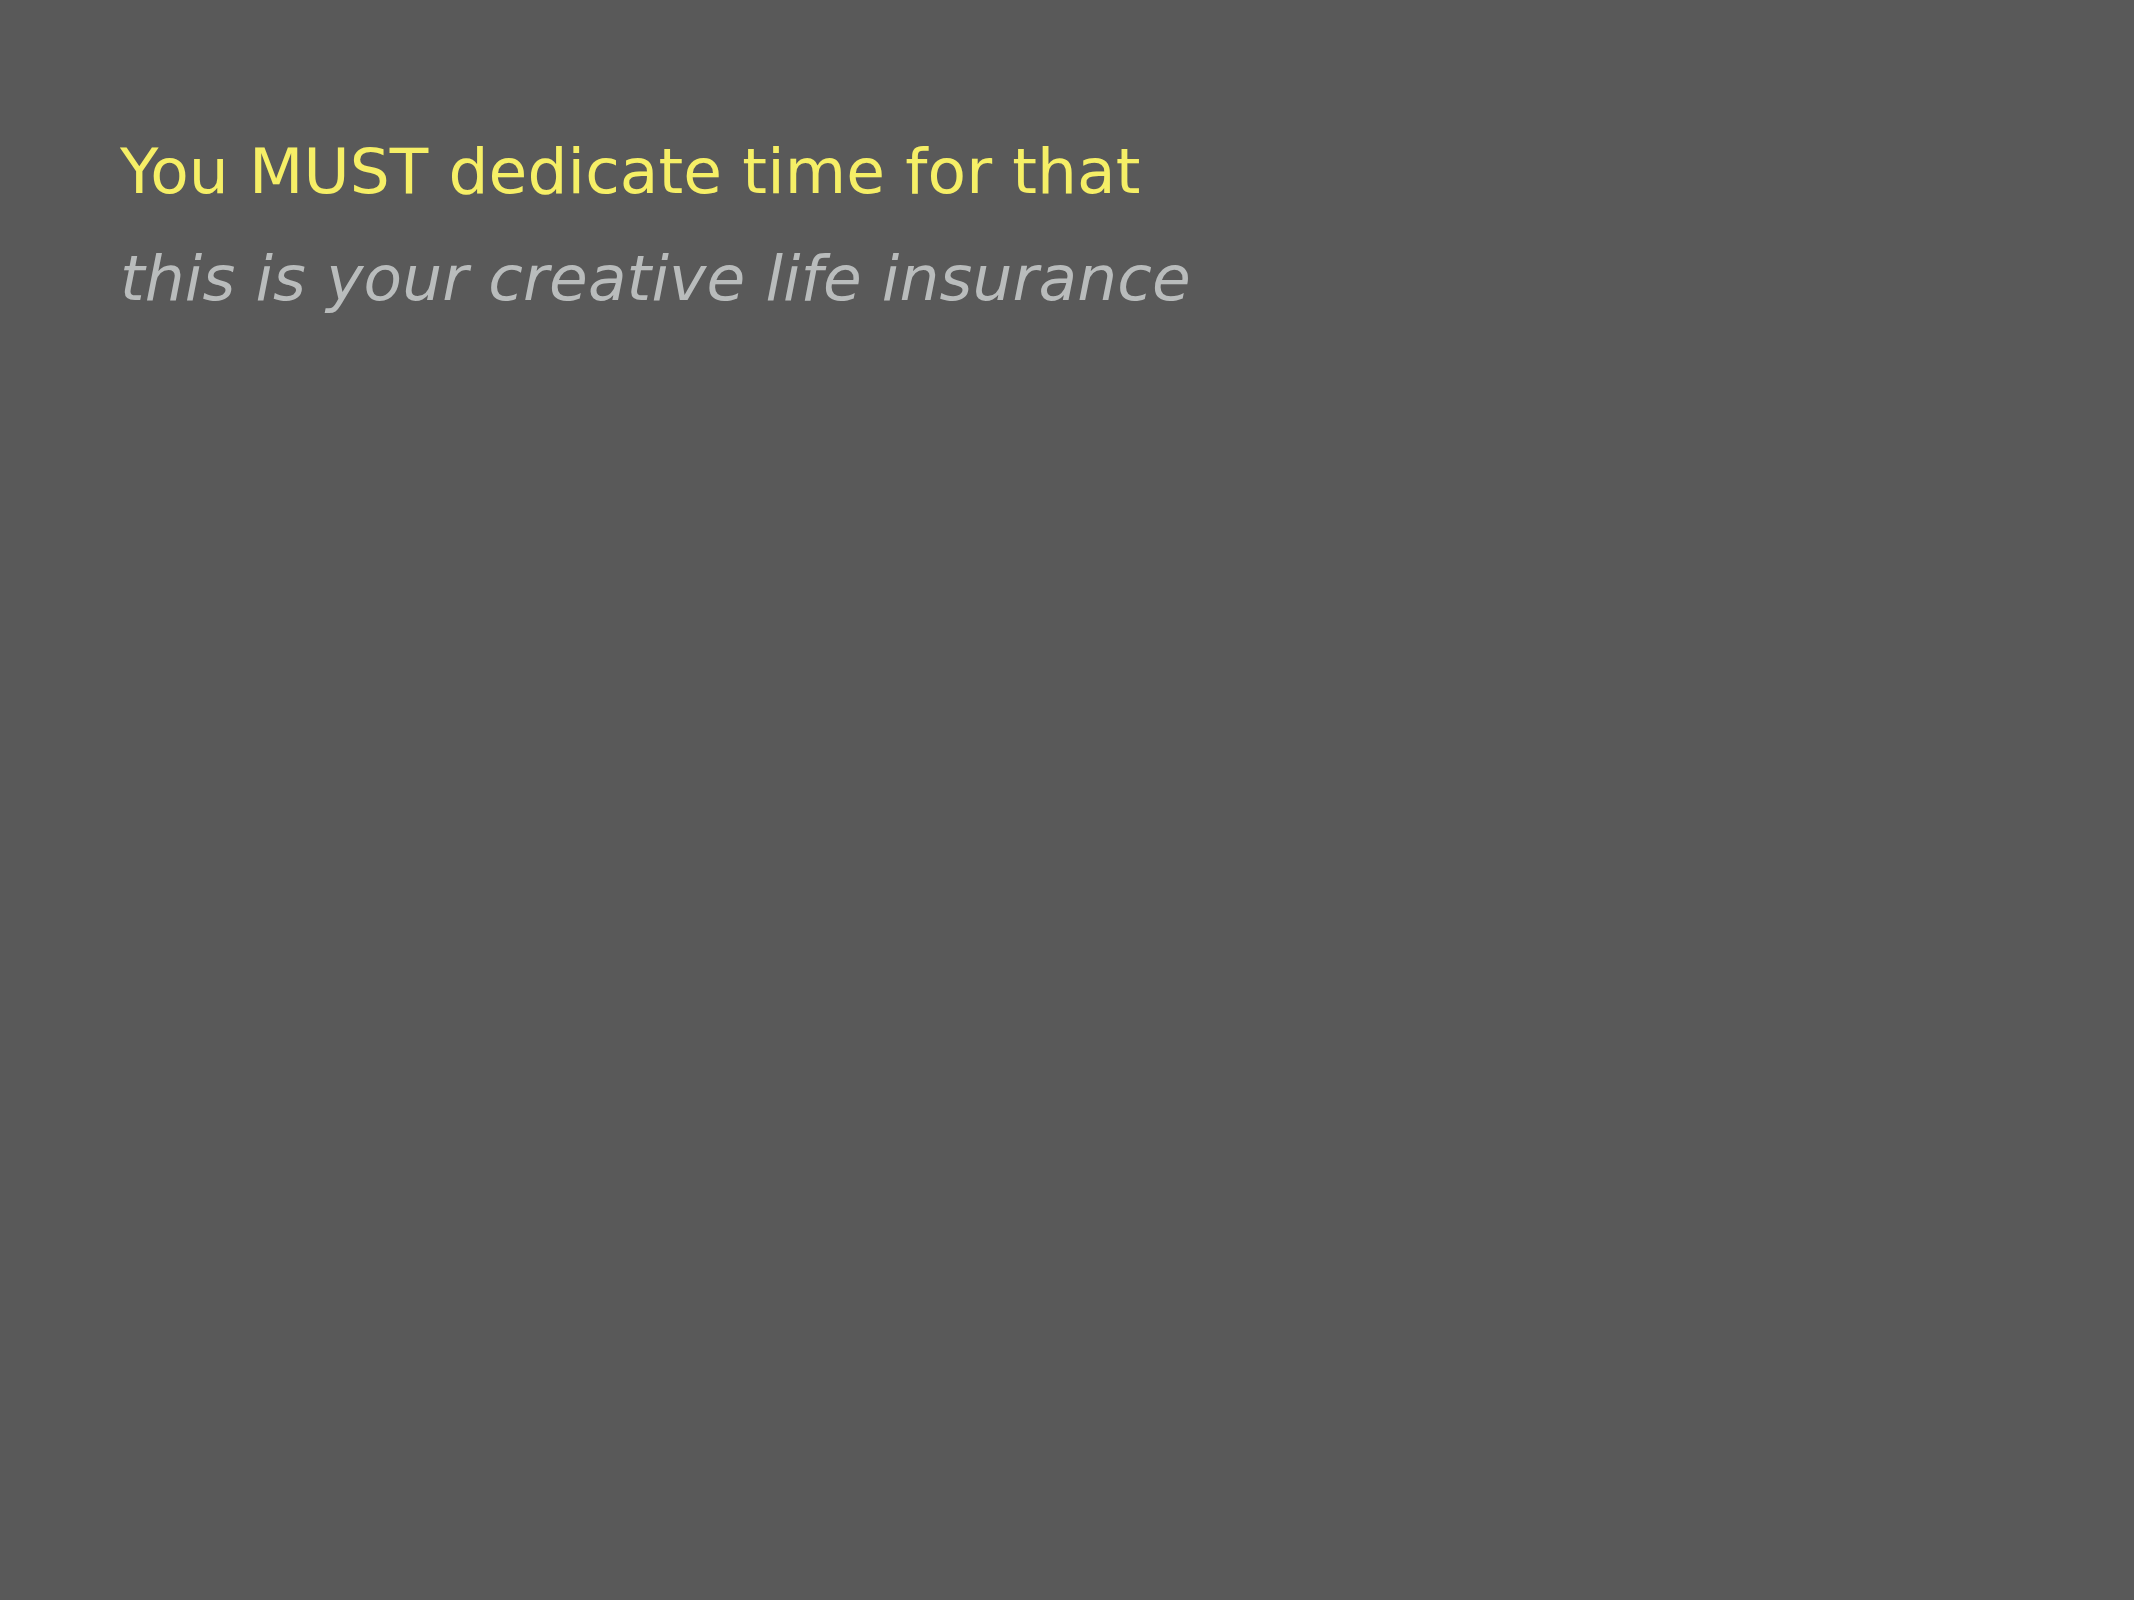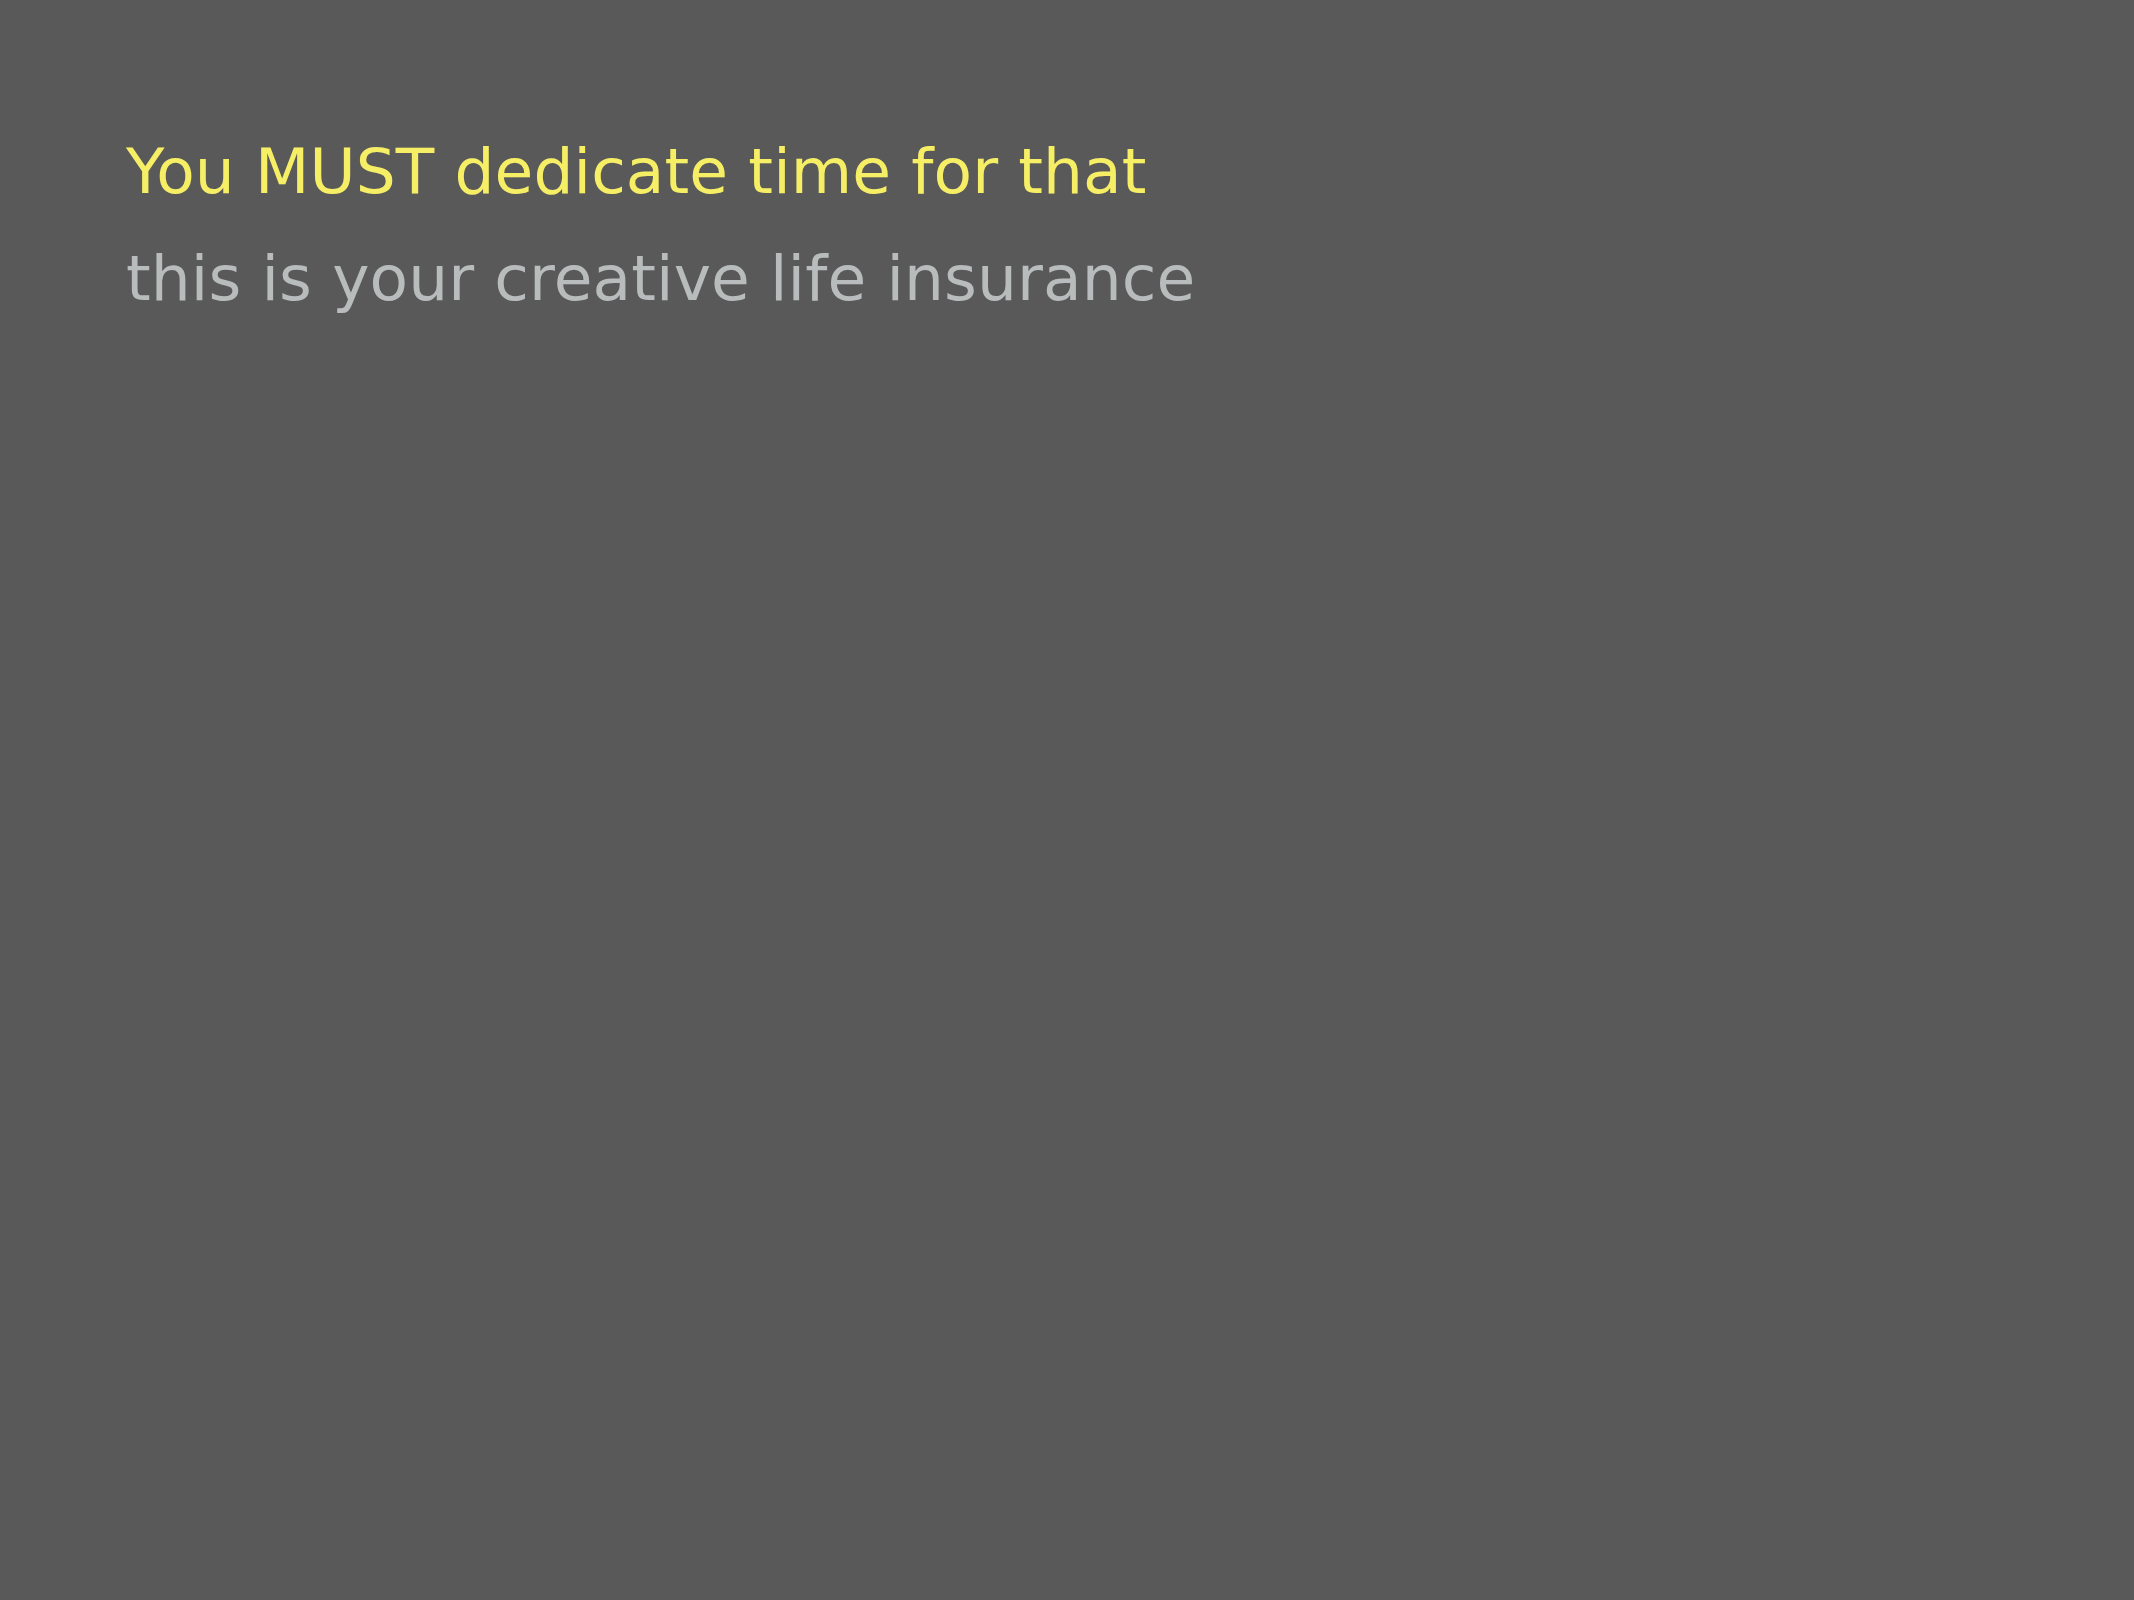--- a/index.html
+++ b/index.html
@@ -17,21 +17,21 @@
     width: 2134px;
     height: 1600px;
     background: #595959;
     overflow: hidden;
     font-family: "DejaVu Sans", "Liberation Sans", sans-serif;
     -webkit-font-smoothing: antialiased;
   }
 
   .text-block {
     position: absolute;
-    left: 126px;
+    left: 120px;
     top: 118px;
     width: 1900px;
   }
 
   .headline {
     font-family: "DejaVu Sans", "Liberation Sans", sans-serif;
     font-size: 63px;
     font-weight: 400;
     line-height: 107px;
     color: #F6EF66;
@@ -44,20 +44,21 @@
   .subline {
     font-family: "DejaVu Sans", "Liberation Sans", sans-serif;
     font-size: 63px;
     font-weight: 400;
     line-height: 107px;
     color: #B9BCBC;
     letter-spacing: 0.1px;
     white-space: nowrap;
     margin: 0;
     padding: 0;
+    font-style: italic;
   }
 
   .canvas-empty-area {
     position: absolute;
     left: 0;
     top: 360px;
     width: 2134px;
     height: 1240px;
     pointer-events: none;
   }

